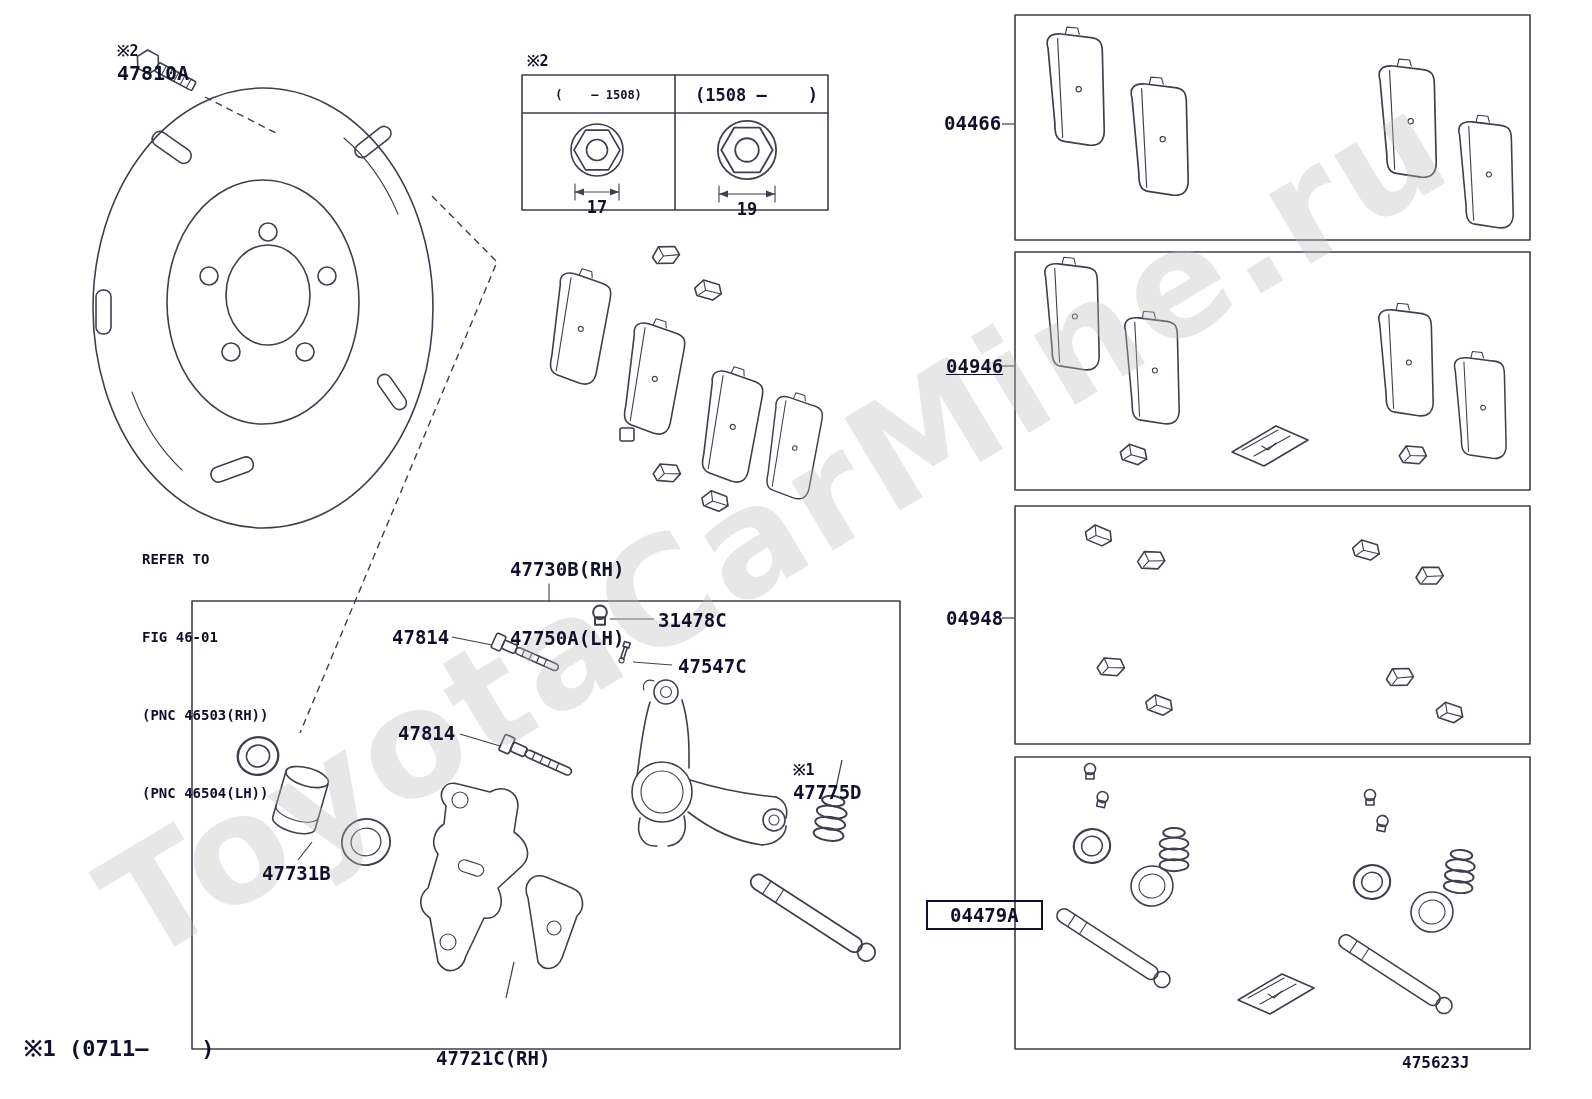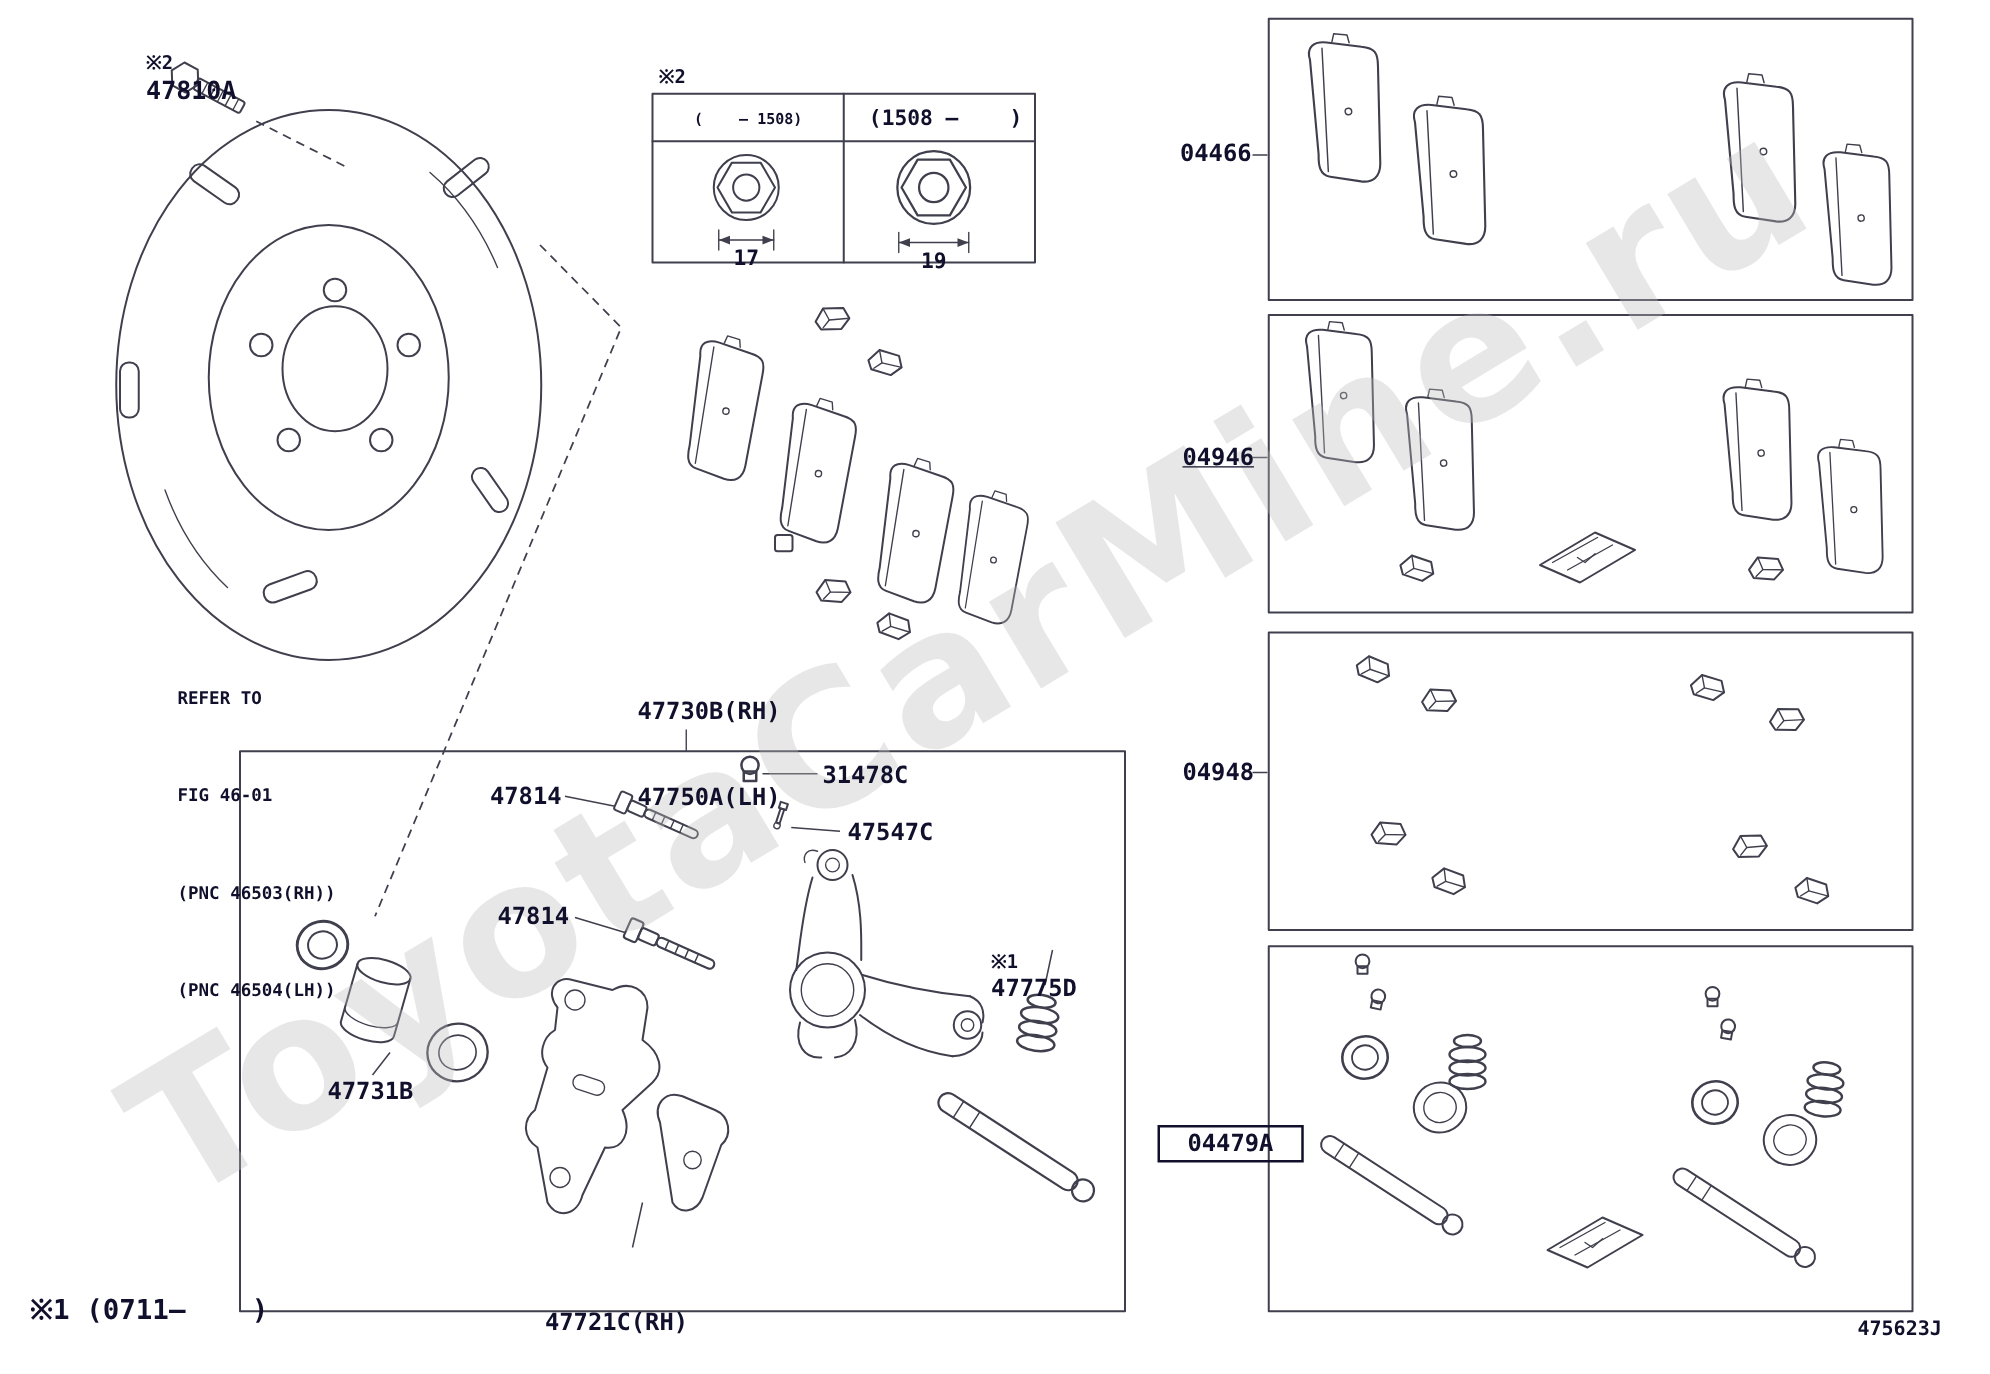--- a/index.html
+++ b/index.html
@@ -313,13 +313,13 @@
   <div>47721C(RH)</div>
   
 </div>
 
 <div class="lbl" style="left:944px; top:112px;">04466</div>
 <div class="lbl" style="left:946px; top:355px;text-decoration:underline;">04946</div>
 <div class="lbl" style="left:946px; top:607px;">04948</div>
 <div class="lbl boxed" style="left:926px; top:900px;">04479A</div>
 
 <div class="lbl" style="left:24px; top:1038px; font-size:22px;">※1 (0711–    )</div>
-<div class="lbl" style="left:1486px; top:1052px; font-size:16px; font-weight:bold;">475623J</div>
+<div class="lbl" style="left:1402px; top:1052px; font-size:16px; font-weight:bold;">475623J</div>
 
 </body></html>

